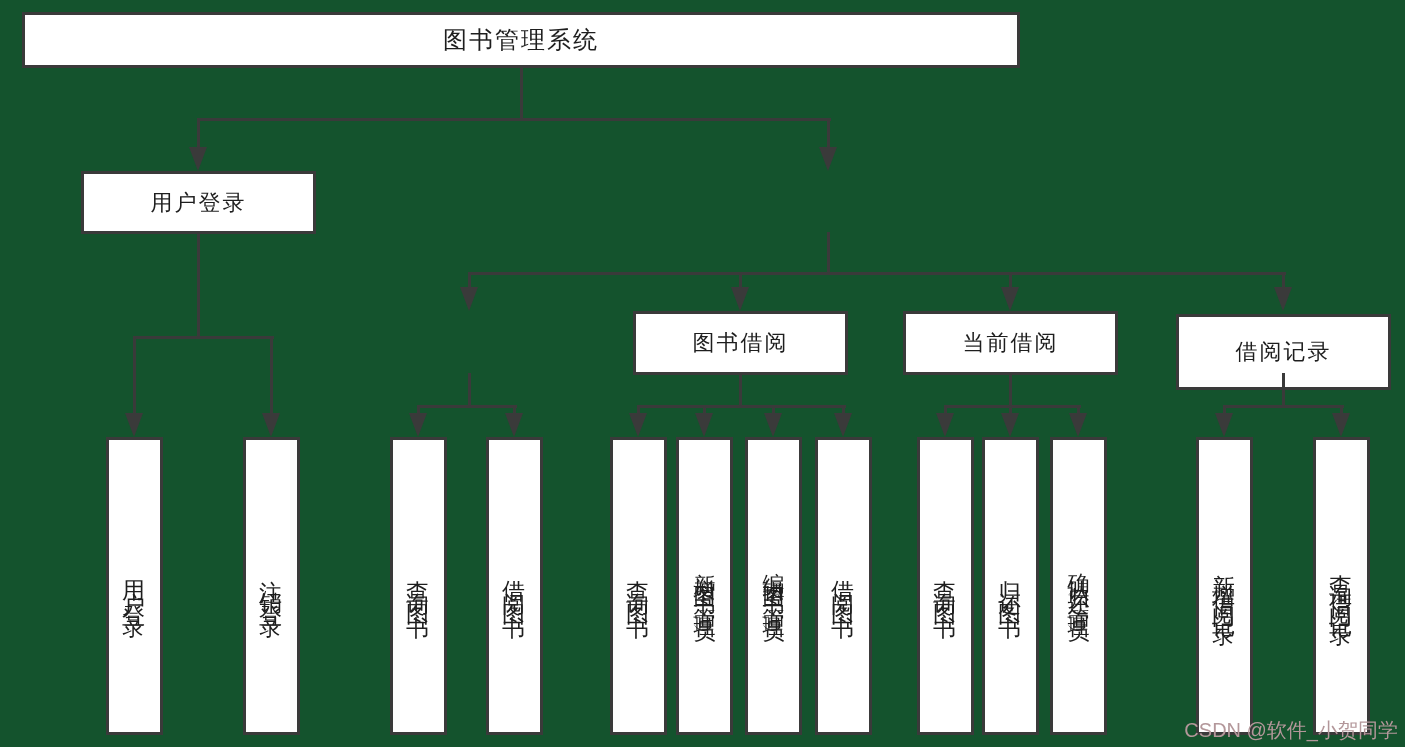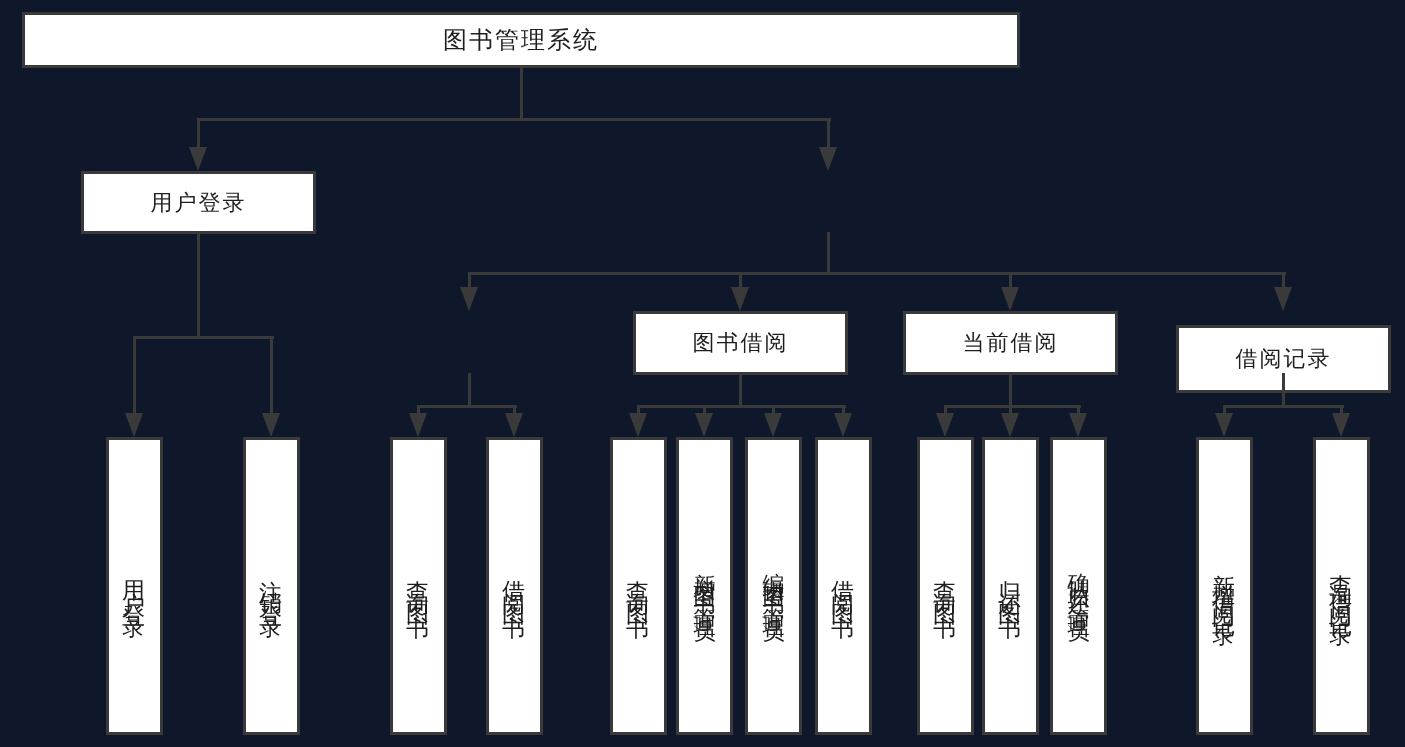--- a/index.html
+++ b/index.html
@@ -1,17 +1,17 @@
 <!DOCTYPE html>
 <html><head>
 <meta charset="utf-8">
 <style>
   html,body { margin:0; padding:0; background:#ffffff; }
   .canvas {
-    position:relative; width:1405px; height:747px; background:#0f172a;
+    position:relative; width:1405px; height:747px; background:#14532d;
     font-family:"Liberation Sans", sans-serif; color:#1e1e1e; overflow:hidden;
   }
   .node {
     position:absolute; box-sizing:border-box; border:3px solid #3a3a3a;
     background:#ffffff; display:flex; align-items:center; justify-content:center;
   }
   .h-node { font-size:22px; letter-spacing:2px; }
   .root-node { font-size:24px; letter-spacing:2px; }
   .leaf { writing-mode:vertical-rl; text-orientation:mixed; font-size:23px; }
   .leaf span { letter-spacing:12px; }
@@ -43,21 +43,21 @@
   <div class="node h-node" style="left:81px;top:171px;width:235px;height:63px">
     <span>用户登录</span>
   </div>
 
   <div class="node h-node" style="left:903px;top:311px;width:215px;height:64px">
     <span>当前借阅</span>
   </div>
   <div class="node h-node" style="left:633px;top:311px;width:215px;height:64px">
     <span>图书借阅</span>
   </div>
-  <div class="node h-node" style="left:1176px;top:325px;width:215px;height:68px">
+  <div class="node h-node" style="left:1176px;top:314px;width:215px;height:76px">
     <span>借阅记录</span>
   </div>
 
   <div class="node leaf" style="left:106px;top:437px;width:57px;height:298px">
     <span>用户登录</span>
   </div>
   <div class="node leaf" style="left:243px;top:437px;width:57px;height:298px">
     <span>注销登录</span>
   </div>
 
@@ -148,14 +148,15 @@
   <div class="arrow" style="left:629px;top:413px"></div>
   <div class="arrow" style="left:695px;top:413px"></div>
   <div class="arrow" style="left:764px;top:413px"></div>
   <div class="arrow" style="left:834px;top:413px"></div>
   <div class="arrow" style="left:936px;top:413px"></div>
   <div class="arrow" style="left:1001px;top:413px"></div>
   <div class="arrow" style="left:1069px;top:413px"></div>
   <div class="arrow" style="left:1215px;top:413px"></div>
   <div class="arrow" style="left:1332px;top:413px"></div>
 
+  <div class="watermark">CSDN @软件_小贺同学</div>
 
 </div>
 
 </body></html>

